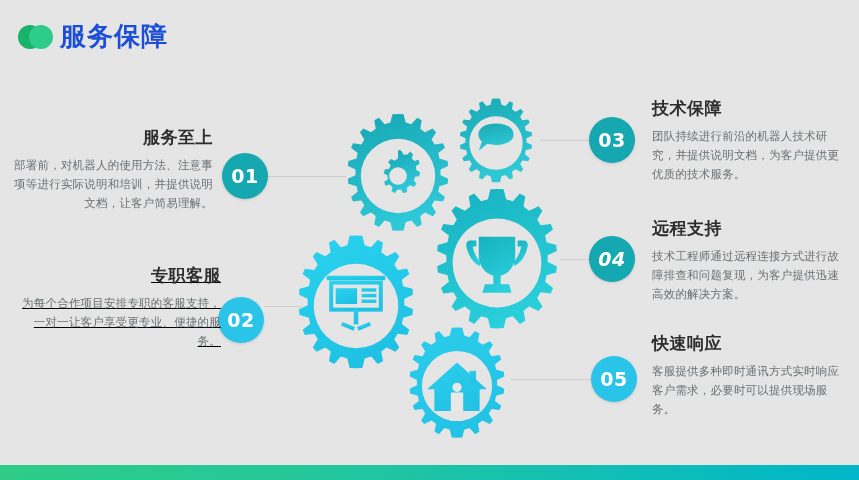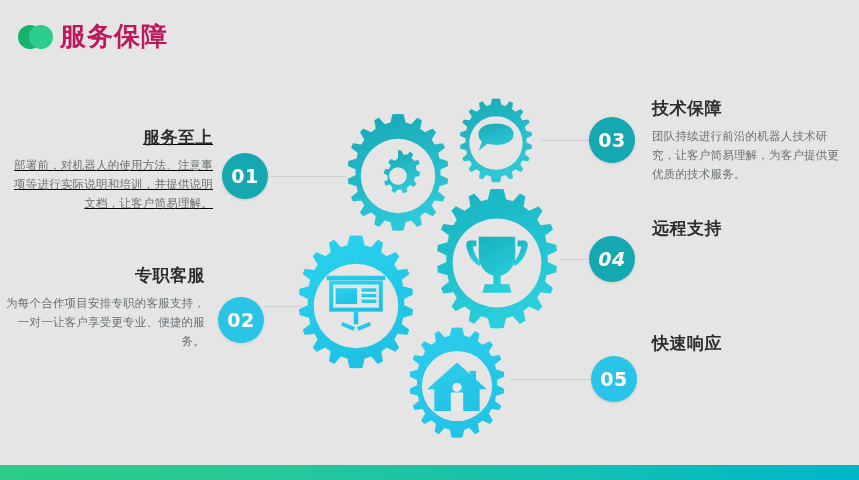--- a/index.html
+++ b/index.html
@@ -25,21 +25,21 @@
   #logo-mark{
     position:absolute;left:18px;top:25px;width:36px;height:24px;
   }
   #logo-mark .c{
     position:absolute;top:0;width:24px;height:24px;border-radius:50%;
   }
   #logo-mark .c1{left:0;background:#18b36a;}
   #logo-mark .c2{left:11px;background:#2ecc8a;}
   #page-title{
     position:absolute;left:60px;top:20px;
-    font-size:26px;font-weight:bold;color:#be185d;
+    font-size:26px;font-weight:bold;color:#1d4ed8;
     letter-spacing:1px;line-height:32px;
     white-space:nowrap;
   }
 
   
   #bottom-bar{
     position:absolute;left:0;bottom:0;width:859px;height:15px;
     background:linear-gradient(to right,#2ecc87 0%,#25c79a 35%,#11bfb5 70%,#00b6c8 100%);
   }
 
@@ -215,38 +215,40 @@
   <div class="badge teal" style="left:589px;top:117px;">
     <span>03</span>
   </div>
   <div class="badge teal" style="left:589px;top:236px;font-style:italic;">
     <span>04</span>
   </div>
   <div class="badge cyan" style="left:591px;top:356px;">
     <span>05</span>
   </div>
 
-  <div class="block left" style="left:8px;top:127px;text-decoration:underline;">
+  <div class="block left" style="left:8px;top:127px;">
     <div class="b-title">服务至上</div>
     <div class="b-body">部署前，对机器人的使用方法、注意事项等进行实际说明和培训，并提供说明文档，让客户简易理解。</div>
   </div>
 
-  <div class="block left" style="left:0;top:265px;">
+  <div class="block left" style="left:16px;top:265px;text-decoration:underline;">
     <div class="b-title">专职客服</div>
     <div class="b-body">为每个合作项目安排专职的客服支持，一对一让客户享受更专业、便捷的服务。</div>
   </div>
 
   <div class="block right" style="left:652px;top:98px;">
     <div class="b-title">技术保障</div>
-    <div class="b-body">团队持续进行前沿的机器人技术研究，让客户简易理解，为客户提供更优质的技术服务。</div>
+    <div class="b-body">团队持续进行前沿的机器人技术研究，并提供说明文档，为客户提供更优质的技术服务。</div>
   </div>
 
   <div class="block right" style="left:652px;top:218px;">
     <div class="b-title">远程支持</div>
+    <div class="b-body">技术工程师通过远程连接方式进行故障排查和问题复现，为客户提供迅速高效的解决方案。</div>
   </div>
 
   <div class="block right" style="left:652px;top:333px;">
     <div class="b-title">快速响应</div>
+    <div class="b-body">客服提供多种即时通讯方式实时响应客户需求，必要时可以提供现场服务。</div>
   </div>
 
   <div id="bottom-bar"></div>
 
 </div>
 
 </body></html>

